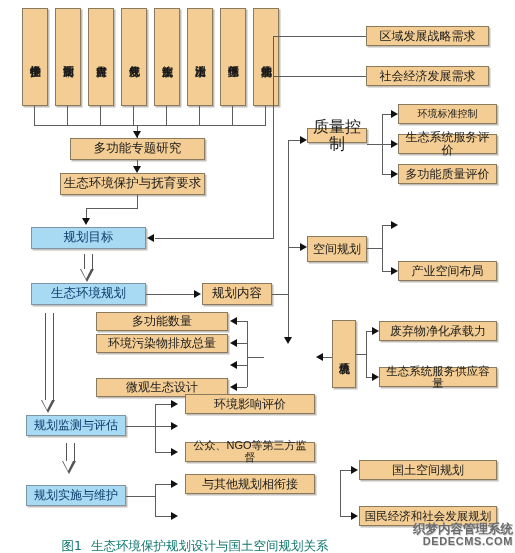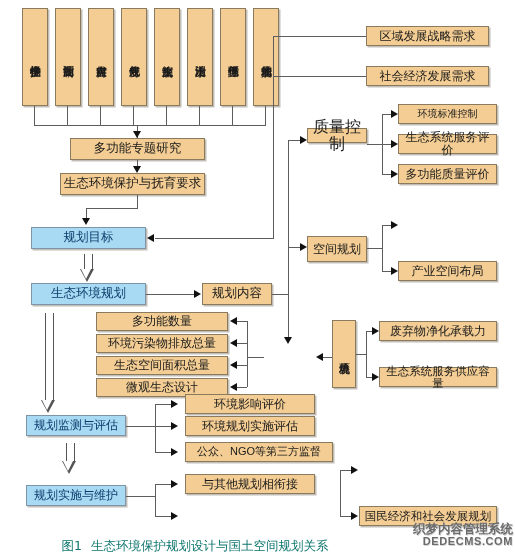--- a/index.html
+++ b/index.html
@@ -189,23 +189,20 @@
   <div class="box" style="left:398px;top:261px;width:99px;height:20px;font-size:12px;">
       <span class="t">产业空间布局</span>
     </div>
 
 
   <div class="box" style="left:96px;top:312px;width:132px;height:19px;font-size:12px;">
       <span class="t">多功能数量</span>
     </div>
   <div class="box" style="left:96px;top:334px;width:132px;height:19px;font-size:12px;">
       <span class="t">环境污染物排放总量</span>
-    </div>
-  <div class="box" style="left:96px;top:356px;width:132px;height:19px;font-size:12px;">
-      <span class="t">生态空间面积总量</span>
     </div>
   <div class="box" style="left:96px;top:378px;width:132px;height:19px;font-size:12px;">
       <span class="t">微观生态设计</span>
     </div>
 
   <div class="ln lh" style="left:247px;top:357px;width:17px;"></div>
   <div class="ln lv" style="left:247px;top:321px;height:66px;"></div>
   <div class="ln lh" style="left:237px;top:321px;width:10px;"></div>
   <div class="ar ar-l" style="left:230px;top:317px;"></div>
   <div class="ln lh" style="left:237px;top:343px;width:10px;"></div>
@@ -244,24 +241,21 @@
   <div class="ln lh" style="left:155px;top:404px;width:17px;"></div>
   <div class="ar ar-r" style="left:171px;top:400px;"></div>
   <div class="ln lh" style="left:155px;top:426px;width:17px;"></div>
   <div class="ar ar-r" style="left:171px;top:422px;"></div>
   <div class="ln lh" style="left:155px;top:452px;width:17px;"></div>
   <div class="ar ar-r" style="left:171px;top:448px;"></div>
 
   <div class="box" style="left:185px;top:394px;width:130px;height:20px;font-size:12px;">
       <span class="t">环境影响评价</span>
     </div>
-  <div class="box" style="left:185px;top:416px;width:130px;height:20px;font-size:12px;">
-      <span class="t">环境规划实施评估</span>
-    </div>
-  <div class="box" style="left:185px;top:442px;width:148px;height:20px;font-size:11px;">
+  <div class="box" style="left:185px;top:442px;width:130px;height:20px;font-size:11px;">
       <span class="t">公众、NGO等第三方监督</span>
     </div>
 
   <div class="block-arrow" style="left:62px;top:443px;width:15px;height:19px;">
     <div class="shaft"></div>
     <div class="head"></div>
   </div>
 
   <div class="box blue" style="left:26px;top:485px;width:100px;height:21px;font-size:12px;">
       <span class="t">规划实施与维护</span>
@@ -277,20 +271,23 @@
   <div class="box" style="left:185px;top:474px;width:130px;height:20px;font-size:12px;">
       <span class="t">与其他规划相衔接</span>
     </div>
 
   <div class="ln lv" style="left:340px;top:470px;height:46px;"></div>
   <div class="ln lh" style="left:340px;top:470px;width:12px;"></div>
   <div class="ar ar-r" style="left:351px;top:466px;"></div>
   <div class="ln lh" style="left:340px;top:516px;width:12px;"></div>
   <div class="ar ar-r" style="left:351px;top:512px;"></div>
 
+  <div class="box" style="left:359px;top:460px;width:138px;height:20px;font-size:12px;">
+      <span class="t">国土空间规划</span>
+    </div>
   <div class="box" style="left:359px;top:506px;width:138px;height:20px;font-size:11.5px;">
       <span class="t">国民经济和社会发展规划</span>
     </div>
 
   <div id="caption">
     <span class="num">图1</span><span>生态环境保护规划设计与国土空间规划关系</span>
   </div>
 
   <div class="wm" id="wm1">织梦内容管理系统</div>
   <div class="wm" id="wm2">DEDECMS.COM</div>

